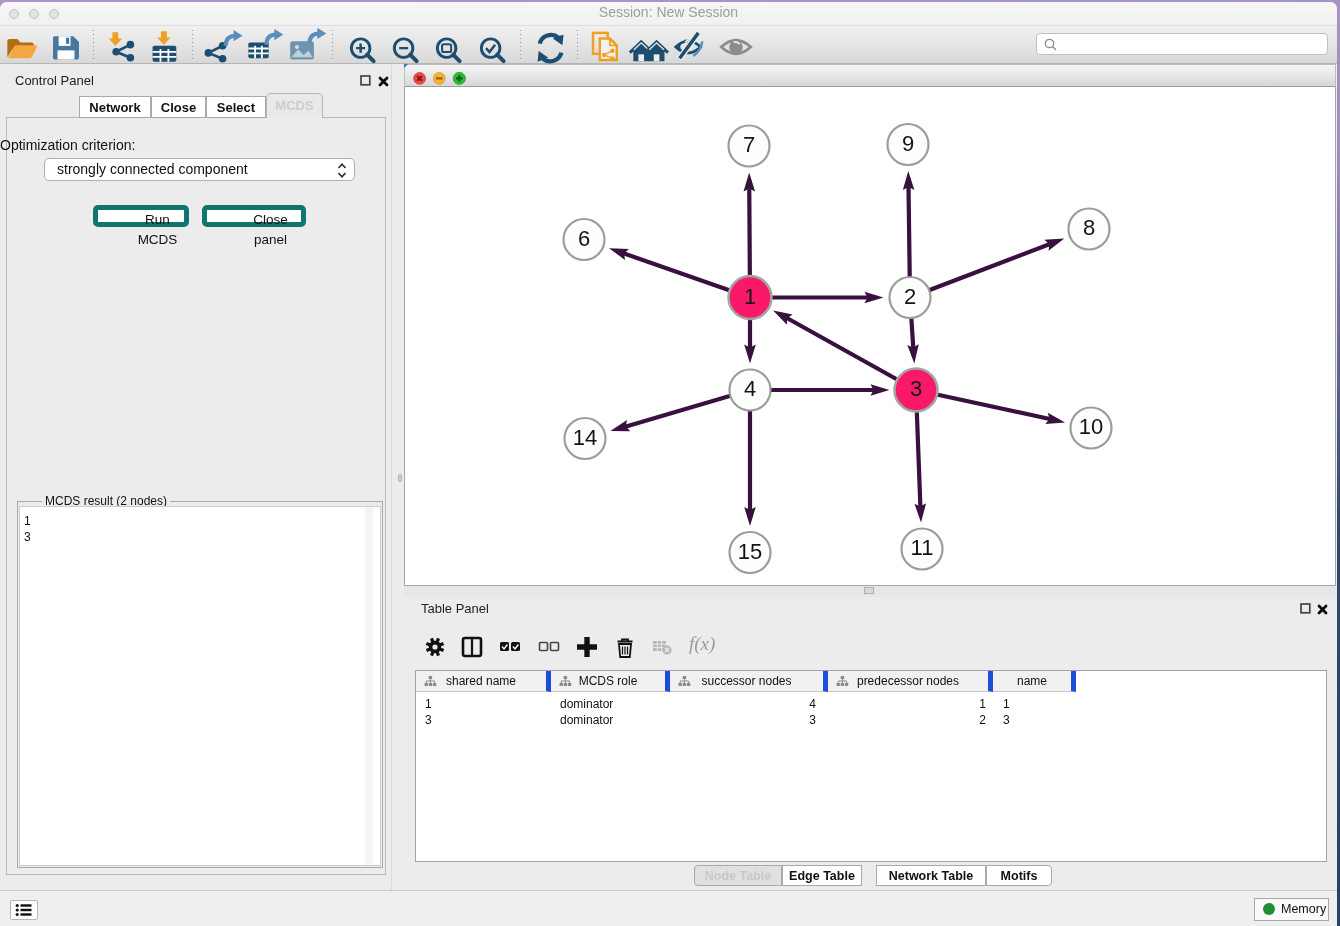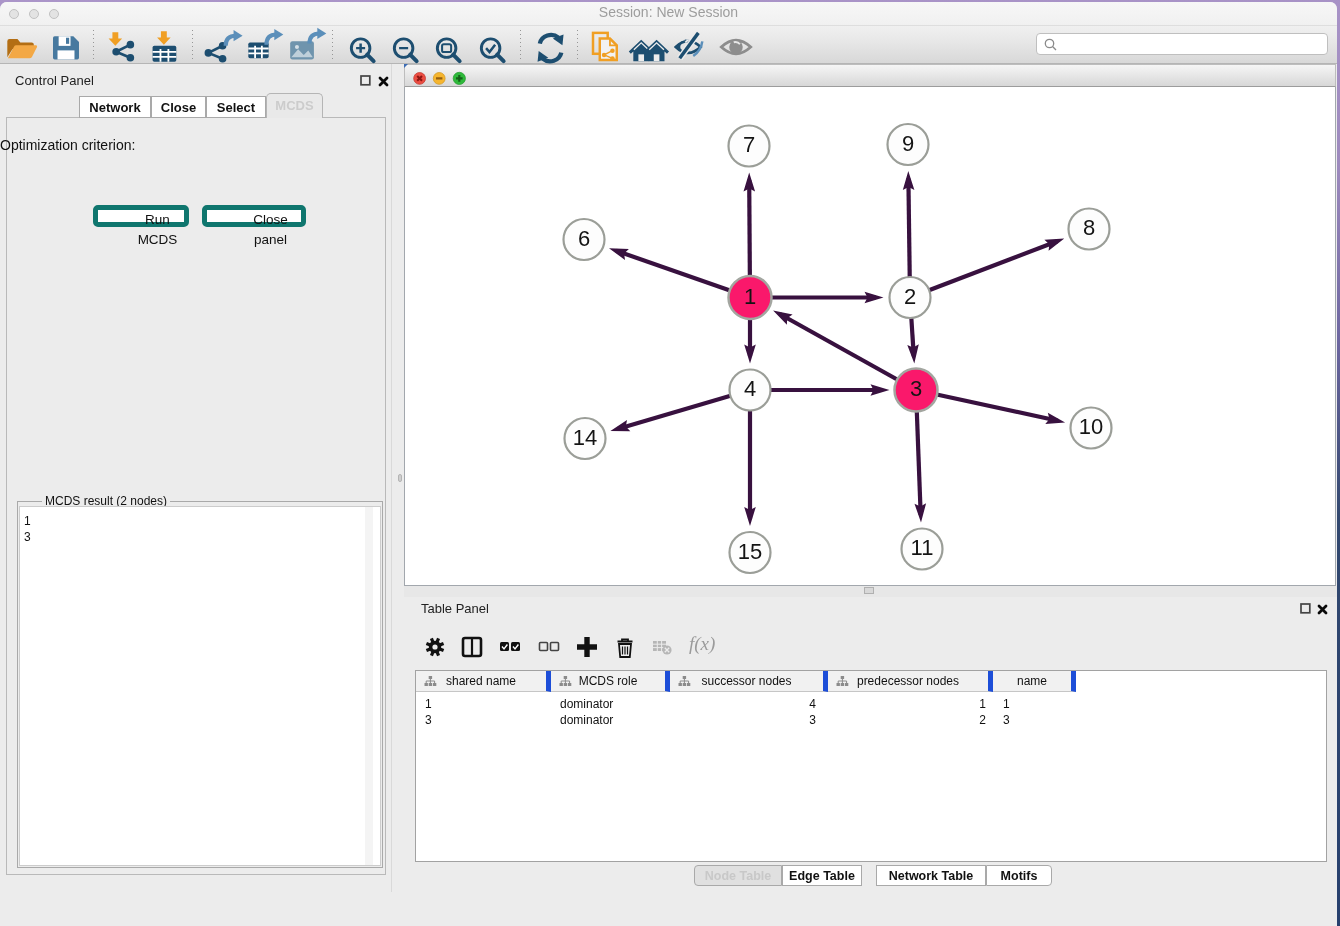--- a/index.html
+++ b/index.html
@@ -227,20 +227,26 @@
     </svg>
     <svg class="abs" style="left:378px;top:12px;" width="11" height="11" viewBox="0 0 11 11">
       <path d="M2,2 L9,9 M9,2 L2,9" stroke="#0a0a0a" stroke-width="2.8" stroke-linecap="round"></path>
     </svg>
     <div id="cpcontent"></div>
     <div class="tab" style="left:79px;width:72px;">Network</div>
     <div class="tab" style="left:151px;width:55px;">Close</div>
     <div class="tab" style="left:206px;width:60px;">Select</div>
     <div id="tabmcds">MCDS</div>
     <div id="optlabel">Optimization criterion:</div>
+    <div id="dropdown">strongly connected component
+      <svg width="10" height="15" style="position:absolute;right:7px;top:4px;" viewBox="0 0 10 15">
+        <path d="M1.5,5 L5,1.2 L8.5,5" fill="none" stroke="#333" stroke-width="1.7"></path>
+        <path d="M1.5,10 L5,13.8 L8.5,10" fill="none" stroke="#333" stroke-width="1.7"></path>
+      </svg>
+    </div>
     <div class="btn" style="left:93px;width:96px;">Run MCDS</div>
     <div class="btn" style="left:202px;width:104px;">Close panel</div>
     <div id="fieldset">
       <div id="fslegend">MCDS result (2 nodes)</div>
       <div id="fswhite">
         <div style="position:absolute;left:4px;top:6px;font-size:12px;color:#111;line-height:16px;">1<br>3</div>
         <div style="position:absolute;right:7px;top:0;width:8px;height:358px;background:#f4f4f4;"></div>
       </div>
     </div>
   </div>
@@ -414,13 +420,27 @@
           <div class="trow" style="left:412px;width:158px;top:41px;text-align:right;">2</div>
           <div class="trow" style="left:587px;top:41px;">3</div>
         </div>
     </div>
     <div class="btab" style="left:290px;width:88px;background:#e0e0e0;color:#c8c8c8;border-radius:4px 0 0 4px;">Node Table</div>
     <div class="btab" style="left:378px;width:80px;">Edge Table</div>
     <div class="btab" style="left:472px;width:110px;">Network Table</div>
     <div class="btab" style="left:582px;width:66px;border-radius:0 4px 4px 0;">Motifs</div>
   </div>
 
+  <div id="sbar">
+    <div id="sbtn">
+      <svg width="18" height="14" style="position:absolute;left:4px;top:2px;" viewBox="0 0 18 14">
+        <circle cx="2.2" cy="2.5" r="1.6" fill="#111"></circle>
+        <circle cx="2.2" cy="7" r="1.6" fill="#111"></circle>
+        <circle cx="2.2" cy="11.5" r="1.6" fill="#111"></circle>
+        <rect x="5.5" y="1.3" width="11" height="2.4" fill="#111"></rect>
+        <rect x="5.5" y="5.8" width="11" height="2.4" fill="#111"></rect>
+        <rect x="5.5" y="10.3" width="11" height="2.4" fill="#111"></rect>
+      </svg>
+    </div>
+    <div id="membtn">
+      <span style="display:inline-block;width:12px;height:12px;border-radius:50%;background:#1e8f35;margin:0 6px 0 8px;vertical-align:-2px;"></span>Memory</div>
+  </div>
 </div>
 
 </body></html>

